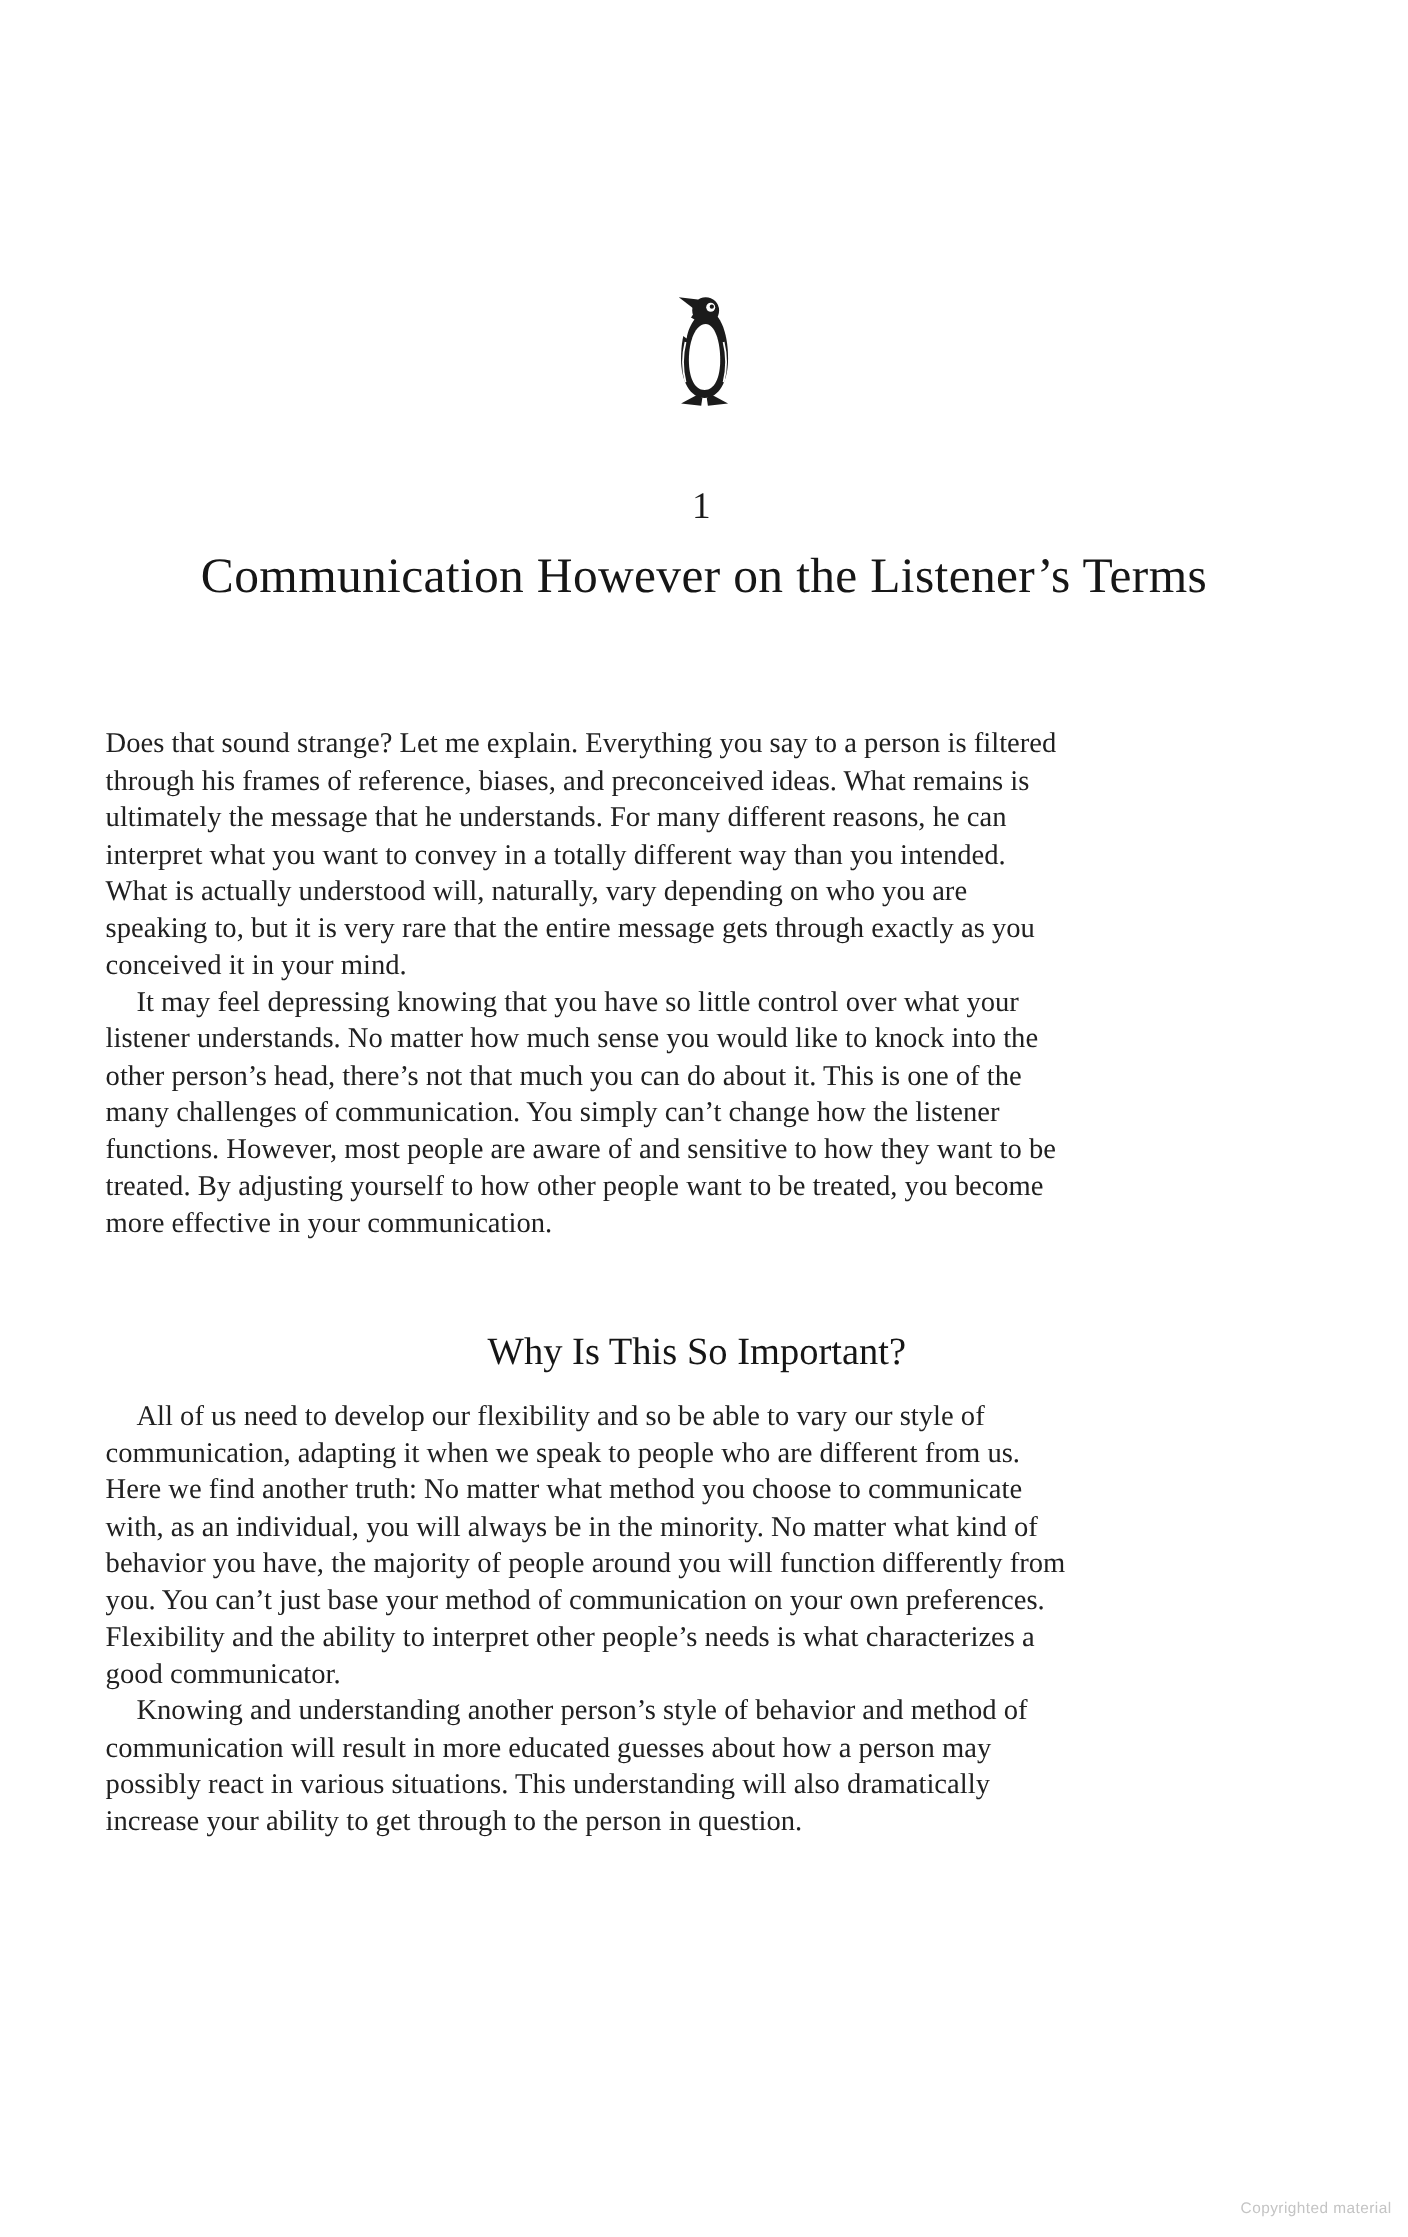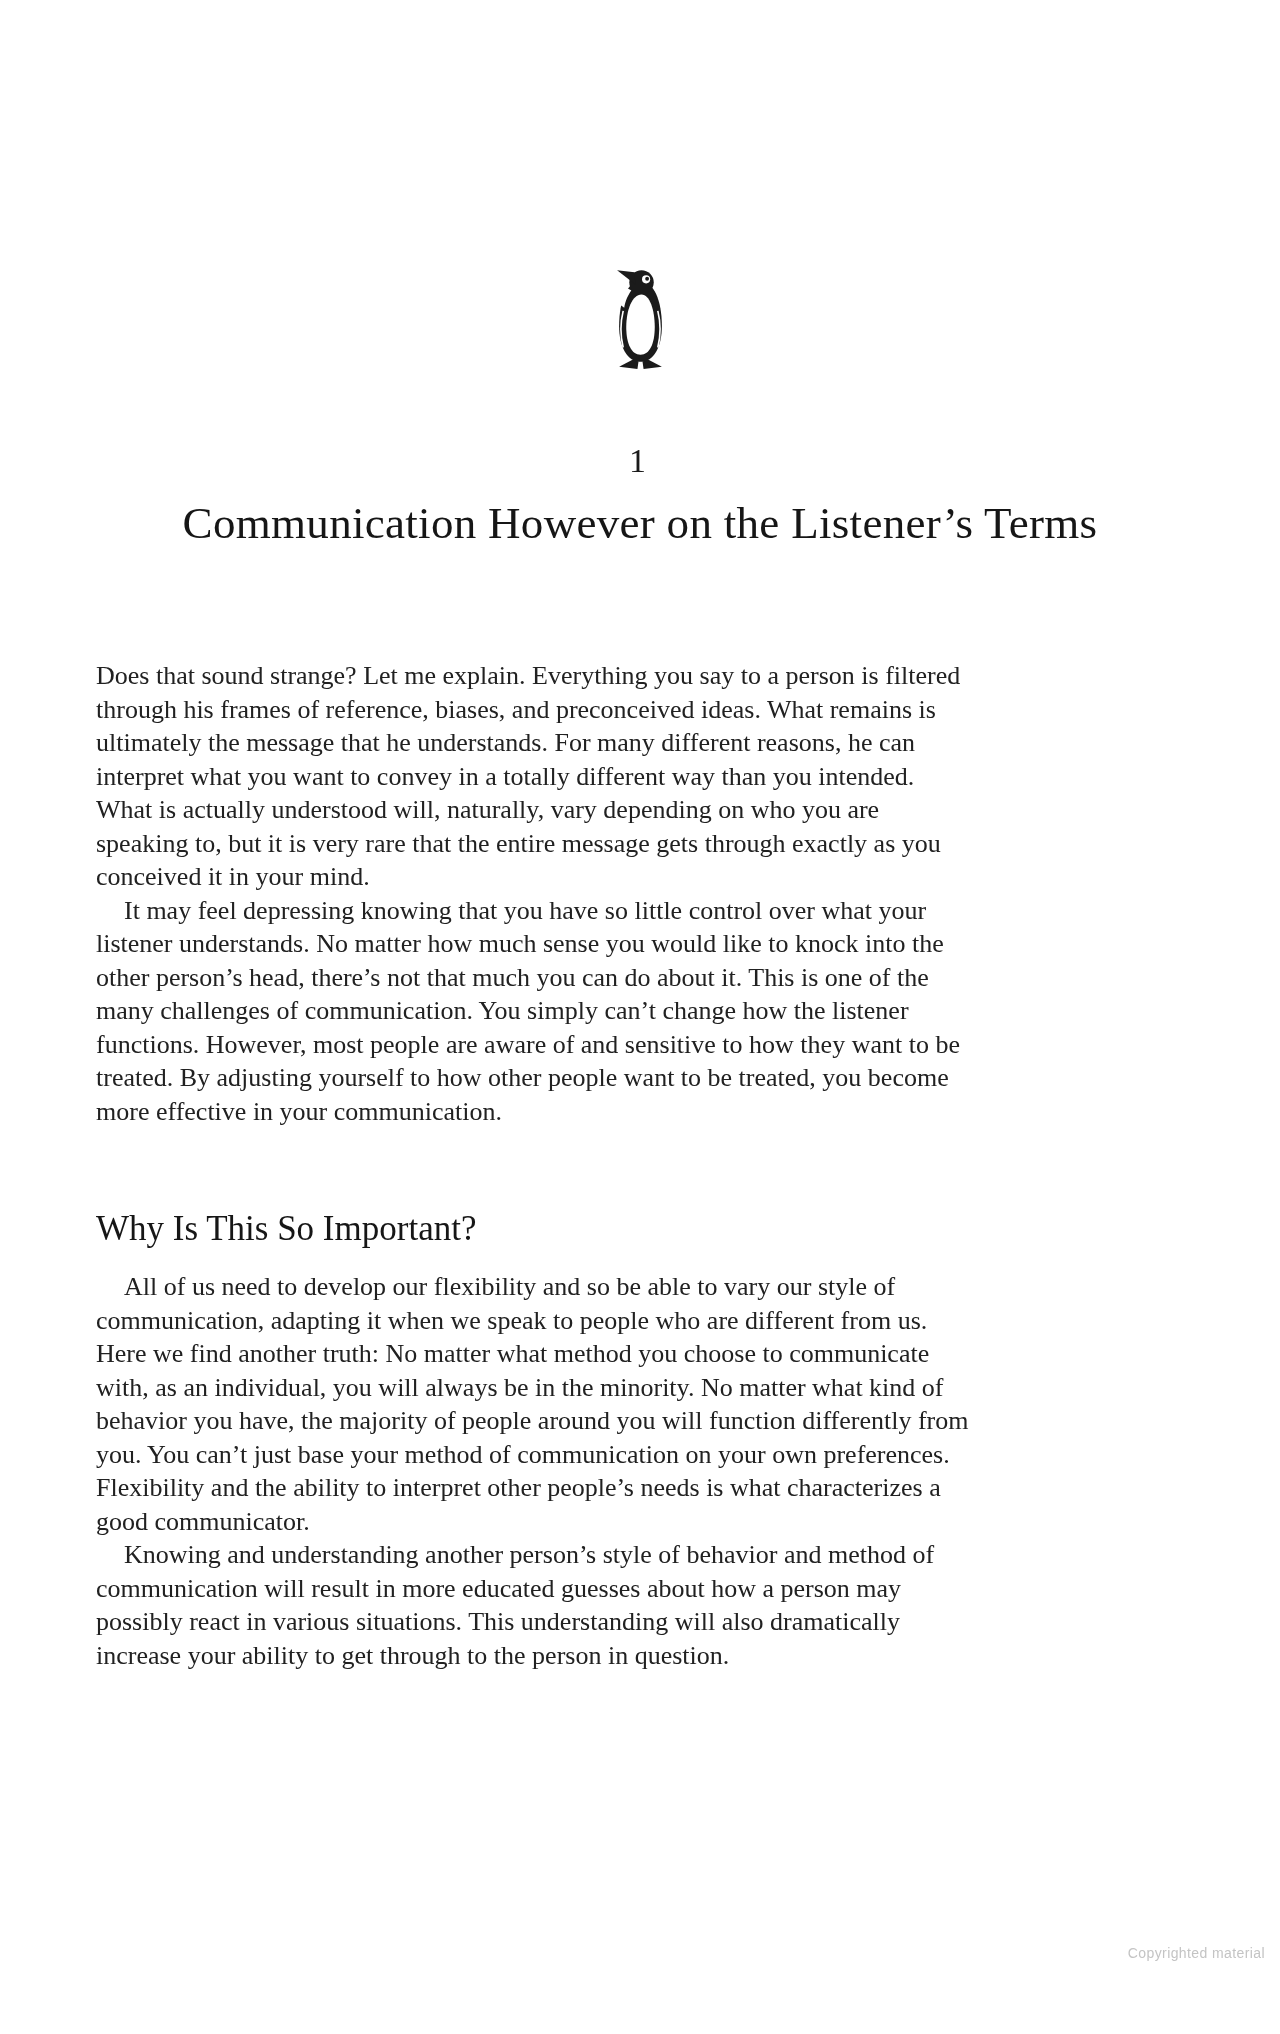--- a/index.html
+++ b/index.html
@@ -52,28 +52,29 @@
     font-size: 26px;
     line-height: 33.5px;
     color: #212121;
   }
   .para { white-space: pre; margin: 0; }
   .para.indent { text-indent: 28px; }
   .para.mt6 { margin-top: 14px; }
   .para.mt10 { }
   .section-heading {
     margin: 79px 0 19px 0;
+    text-align: center;
     font-size: 35px;
     font-weight: 400;
     line-height: 44px;
     color: #161616;
   }
   .footer-note {
     position: absolute;
-    top: 1945px;
+    top: 1999px;
     right: 15px;
     font-family: "Liberation Sans", "DejaVu Sans", sans-serif;
     font-size: 14px;
     letter-spacing: 0.4px;
     color: #c4c4c4;
   }
 </style>
 </head>
 <body>
 

